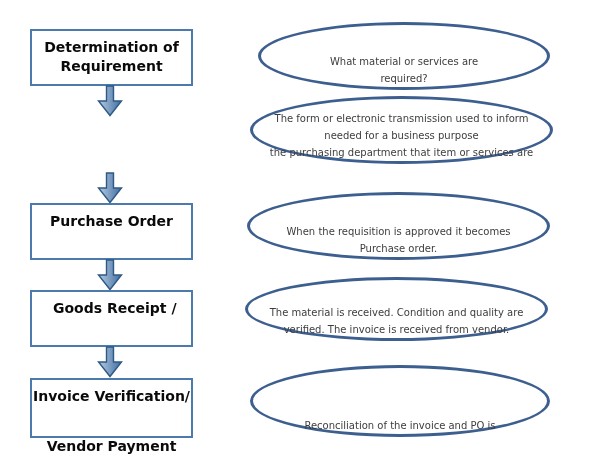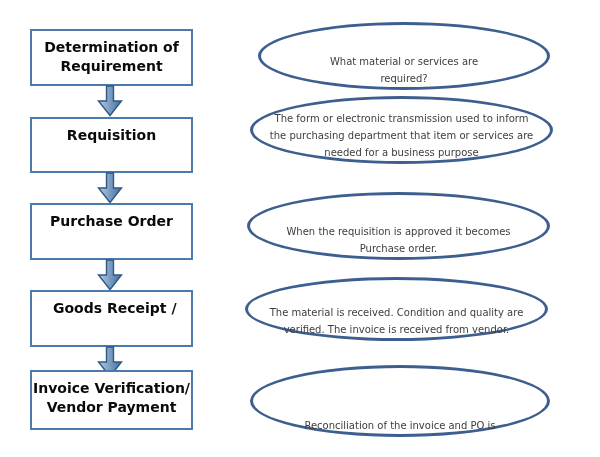--- a/index.html
+++ b/index.html
@@ -38,21 +38,21 @@
     font-weight: bold;
     line-height: 19px;
     color: var(--box-text);
     white-space: nowrap;
   }
   .step-box.align-left { align-items: flex-start; padding-left: 21px; text-align: right; }
   .box1 { top: 29px;  height: 57px; }
   .box2 { top: 117px; height: 56px; }
   .box3 { top: 203px; height: 57px; }
   .box4 { top: 290px; height: 57px; }
-  .box5 { top: 370px; height: 60px; }
+  .box5 { top: 378px; height: 60px; gap: 31px; }
   .note-ellipse {
     position: absolute;
     background: #ffffff;
     border: 3px solid var(--ellipse-border);
     border-radius: 50%;
     display: flex;
     flex-direction: column;
     align-items: center;
     justify-content: flex-end;
   }
@@ -94,27 +94,24 @@
   <svg class="flow-arrow arr1" viewBox="0 0 26 32">
     <defs>
         <linearGradient id="g1" x1="0" y1="0" x2="1" y2="0">
       <stop class="g-light" offset="0"></stop>
           <stop class="g-dark" offset="1"></stop>
     </linearGradient>
       </defs>
     <path d="M9.5,1 L16.5,1 L16.5,16 L24.5,16 L13,30.5 L1.5,16 L9.5,16 Z" fill="url(#g1)"></path>
   </svg>
 
-  <div class="step-box box2">
-    <div class="line">Requisition</div>
-  </div>
   <div class="note-ellipse ell2">
     <div class="line">The form or electronic transmission used to inform</div>
+    <div class="line">needed for a business purpose</div>
     <div class="line">the purchasing department that item or services are</div>
-    <div class="line">needed for a business purpose</div>
   </div>
 
   <svg class="flow-arrow arr2" viewBox="0 0 26 32">
     <defs>
         <linearGradient id="g2" x1="0" y1="0" x2="1" y2="0">
       <stop class="g-light" offset="0"></stop>
           <stop class="g-dark" offset="1"></stop>
     </linearGradient>
       </defs>
     <path d="M9.5,1 L16.5,1 L16.5,16 L24.5,16 L13,30.5 L1.5,16 L9.5,16 Z" fill="url(#g2)"></path>

